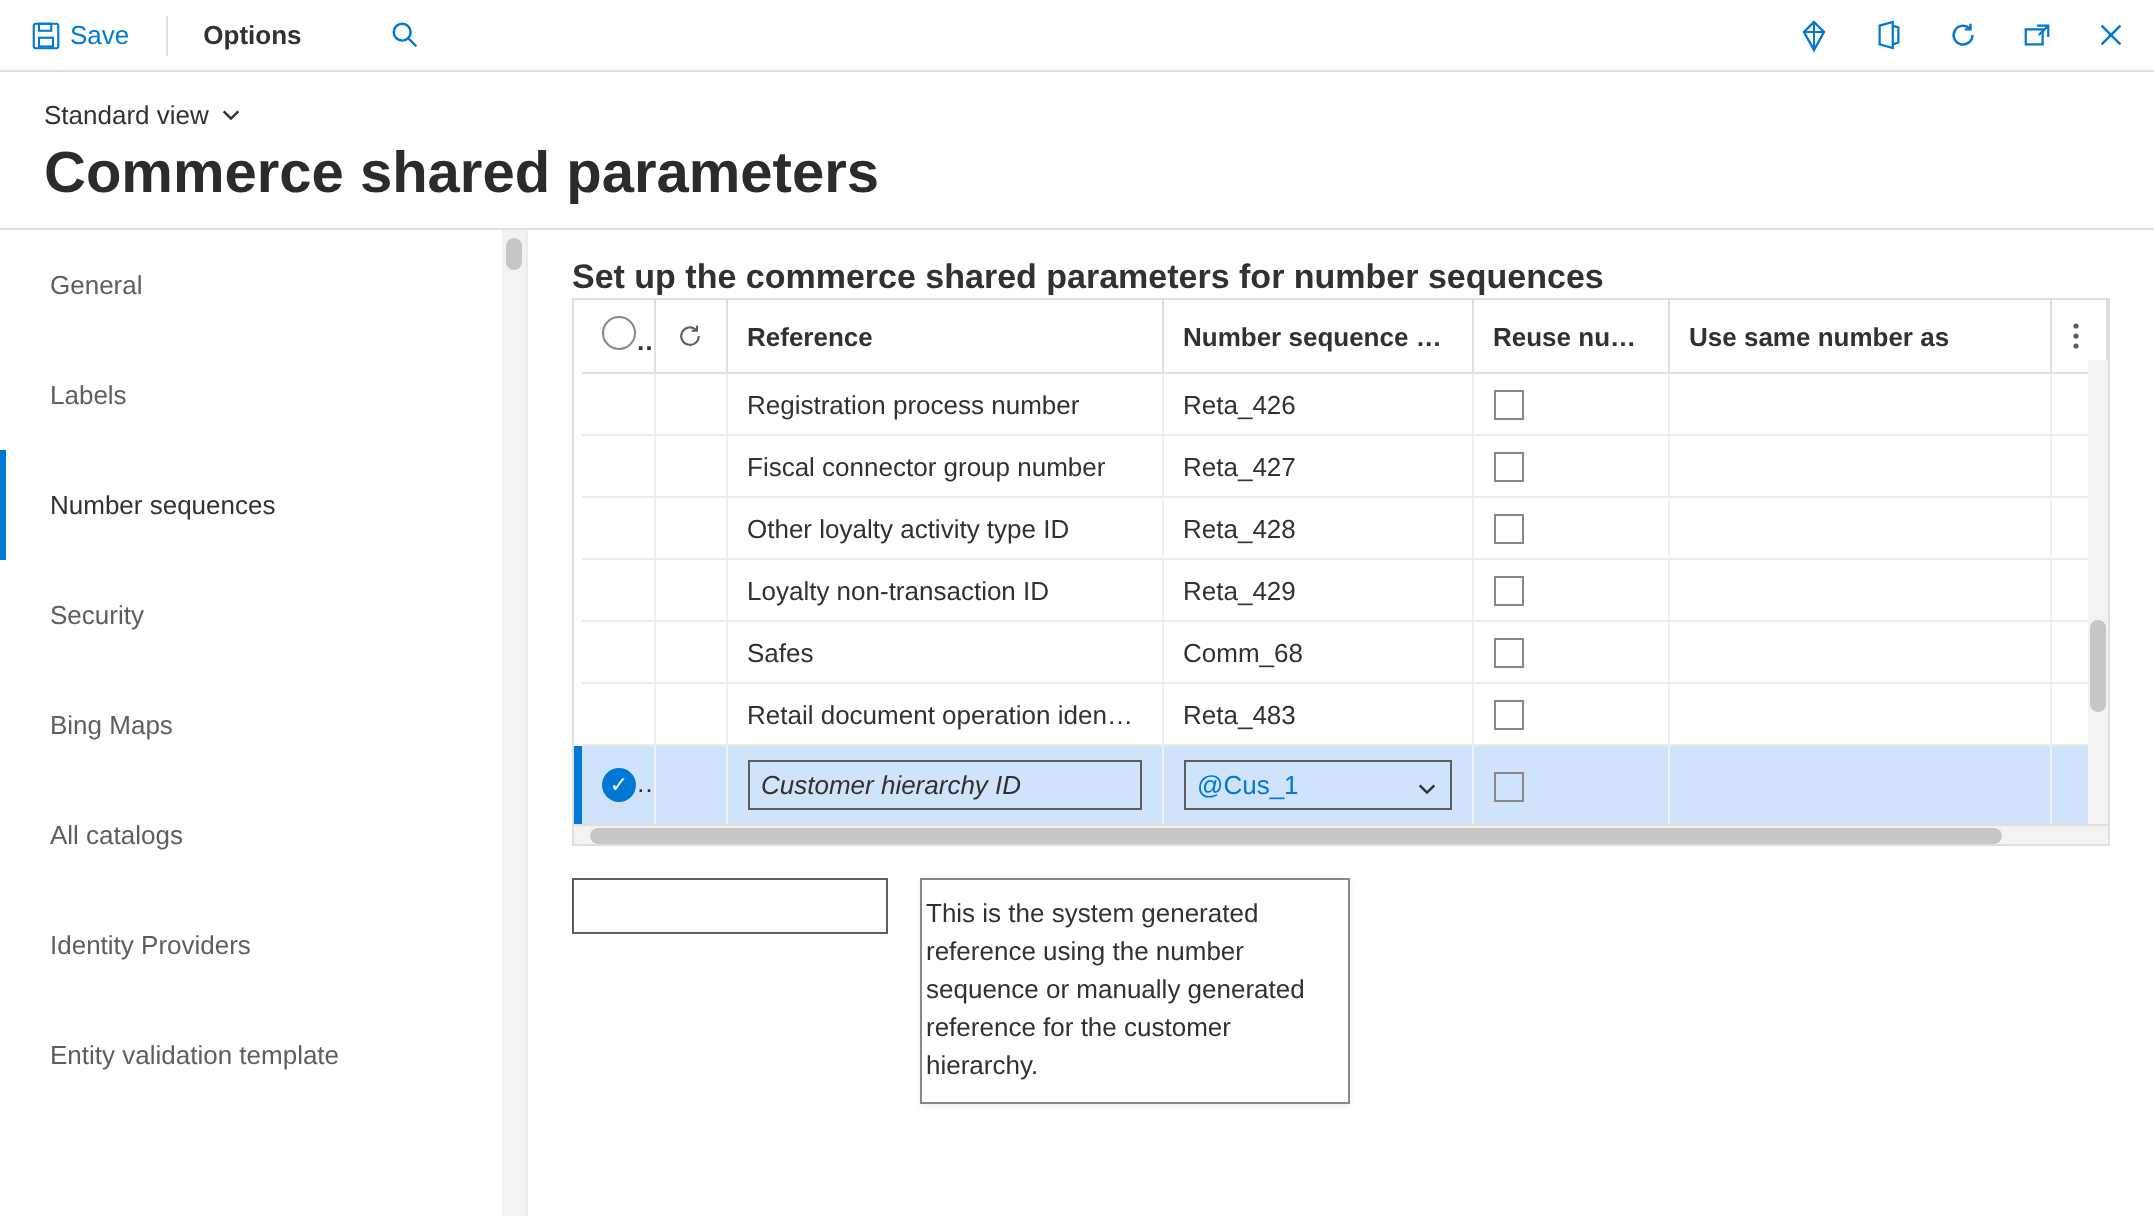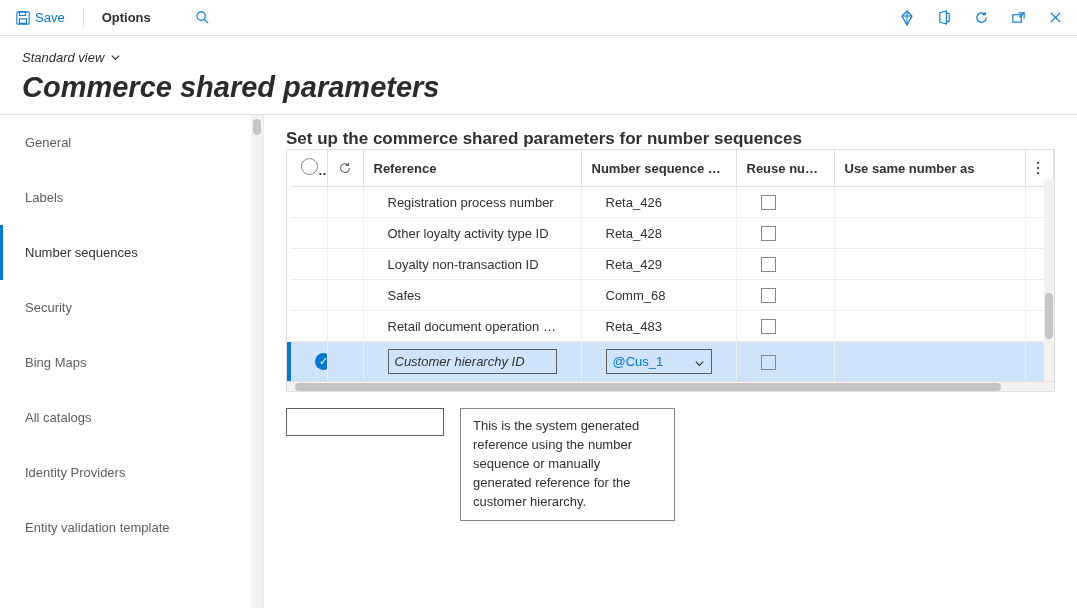--- a/index.html
+++ b/index.html
@@ -18,35 +18,35 @@
     align-items: center;
     padding: 0 10px;
     border-bottom: 1px solid #e1dfdd;
   }
   .toolbar-left { display: flex; align-items: center; gap: 6px; }
   .toolbar-right { margin-left: auto; display: flex; align-items: center; gap: 14px; }
   .tb-btn { display: flex; align-items: center; gap: 5px; padding: 4px 6px; cursor: pointer; color: #0078d4; }
   .tb-btn.options { font-weight: 600; color: #323130; }
   .tb-sep { width: 1px; height: 20px; background: #e1dfdd; margin: 0 6px; }
   .tb-icon-only { padding: 4px; cursor: pointer; display: flex; align-items: center; color:#0078d4; }
-  .header-region { padding: 14px 22px 10px; border-bottom: 1px solid #e1dfdd; font-style: italic; }
+  .header-region { padding: 14px 22px 10px; border-bottom: 1px solid #e1dfdd; }
   .view-switcher { display: inline-flex; align-items: center; gap: 6px; font-size: 13px; color: #323130; cursor: pointer; margin-bottom: 6px;}
   .page-title { font-size: 29px; font-weight: 600; color: #2b2b2b; }
   .content { display: flex; height: calc(608px - 36px - 72px); }
   .sidebar { width: 264px; border-right: 1px solid #edebe9; overflow-y: auto; position:relative; }
   .scroll-gutter { position:absolute; right:0; top:0; width:12px; height:100%; background:#f3f2f1;}
   .scroll-thumb { position:absolute; right:2px; top:4px; width:8px; height:16px; background:#c8c6c4; border-radius:4px;}
   .side-item { padding: 20px 22px; cursor: pointer; color: #605e5c; border-left: 3px solid transparent; }
   .side-item.active { border-left-color: #0078d4; color: #323130; background: #fff; font-weight:400;}
   .main { flex: 1; padding: 14px 22px 16px 22px; overflow: hidden; }
   .section-title { font-size: 17px; font-weight: 600; }
   .table-wrap { border: 1px solid #e1dfdd; position: relative; }
   .grid { width: 100%; border-collapse: collapse; table-layout: fixed; }
   .grid th { text-align: left; font-weight: 600; font-size: 13px; padding: 8px 10px; border-bottom: 1px solid #e1dfdd; border-right: 1px solid #e1dfdd; background:#fff; white-space:nowrap; overflow:hidden; text-overflow:ellipsis;}
-  .grid td { padding: 7px 24px; border-bottom: 1px solid #edebe9; border-right: 1px solid #f1f0ef; font-size: 13px; white-space: nowrap; overflow: hidden; text-overflow: ellipsis; }
+  .grid td { padding: 7px 10px; border-bottom: 1px solid #edebe9; border-right: 1px solid #f1f0ef; font-size: 13px; white-space: nowrap; overflow: hidden; text-overflow: ellipsis; }
   .grid tr:last-child td { border-bottom: none; }
   .col-sel { width: 36px; text-align: center; }
   .col-refresh { width: 36px; text-align: center; }
   .col-ref { width: 218px; }
   .col-code { width: 155px; }
   .col-reuse { width: 98px; text-align: left; }
   .col-same { width: auto; }
   .col-more { width: 28px; }
   .chk { width: 15px; height: 15px; border: 1px solid #8a8886; display: inline-block; vertical-align: middle; }
   .row-selected { background: #cfe4fa; }
@@ -57,21 +57,21 @@
   .cell-editable .val { color: #0078d4; }
   .ref-editable { border: 1px solid #605e5c; padding: 4px 6px !important; font-style: italic; }
   .left-stripe { width:4px; padding:0 !important; border:none !important; }
   .row-selected .left-stripe { background:#0078d4; }
   .hscroll { height: 10px; background: #f3f2f1; border-top:1px solid #e1dfdd;}
   .hscroll-thumb { height: 8px; background: #c8c6c4; width: 92%; margin:1px 0 0 8px; border-radius:4px;}
   .vscroll { position:absolute; right:0; top:30px; bottom:10px; width:10px; background:#f3f2f1; }
   .vscroll-thumb { position:absolute; top:56%; left:1px; width:8px; height:46px; background:#c8c6c4; border-radius:4px;}
   .below-panels { display:flex; gap:16px; margin-top:16px; align-items:flex-start;}
   .empty-input { width:158px; height:28px; border:1px solid #605e5c; }
-  .tooltip-box { width:215px; border:1px solid #8a8886; background:#fff; padding:8px 12px; font-size:13px; line-height:1.45; box-shadow:0 1px 3px rgba(0,0,0,0.08);}
+  .tooltip-box { width:215px; border:1px solid #8a8886; background:#fff; padding:8px 2px; font-size:13px; line-height:1.45; box-shadow:0 1px 3px rgba(0,0,0,0.08);}
   svg { display:block; }
 </style>
 </head>
 <body>
 
 <div class="toolbar">
   <div class="toolbar-left">
     <div class="tb-btn">
       <svg width="14" height="14" viewBox="0 0 16 16">
           <rect x="1" y="1" width="14" height="14" rx="1" fill="none" stroke="#0078d4" stroke-width="1.2"></rect>
@@ -197,20 +197,30 @@
             <td class="col-ref">Registration process number</td>
             <td class="col-code">Reta_426</td>
             <td class="col-reuse"><span class="chk"></span></td>
             <td class="col-same"></td>
               <td></td>
           </tr>
           <tr>
             <td class="left-stripe"></td>
               <td class="col-sel"></td>
               <td class="col-refresh"></td>
+            <td class="col-ref">Fiscal connector group number</td>
+            <td class="col-code">Reta_427</td>
+            <td class="col-reuse"><span class="chk"></span></td>
+            <td class="col-same"></td>
+              <td></td>
+          </tr>
+          <tr>
+            <td class="left-stripe"></td>
+              <td class="col-sel"></td>
+              <td class="col-refresh"></td>
             <td class="col-ref">Other loyalty activity type ID</td>
             <td class="col-code">Reta_428</td>
             <td class="col-reuse"><span class="chk"></span></td>
             <td class="col-same"></td>
               <td></td>
           </tr>
           <tr>
             <td class="left-stripe"></td>
               <td class="col-sel"></td>
               <td class="col-refresh"></td>

